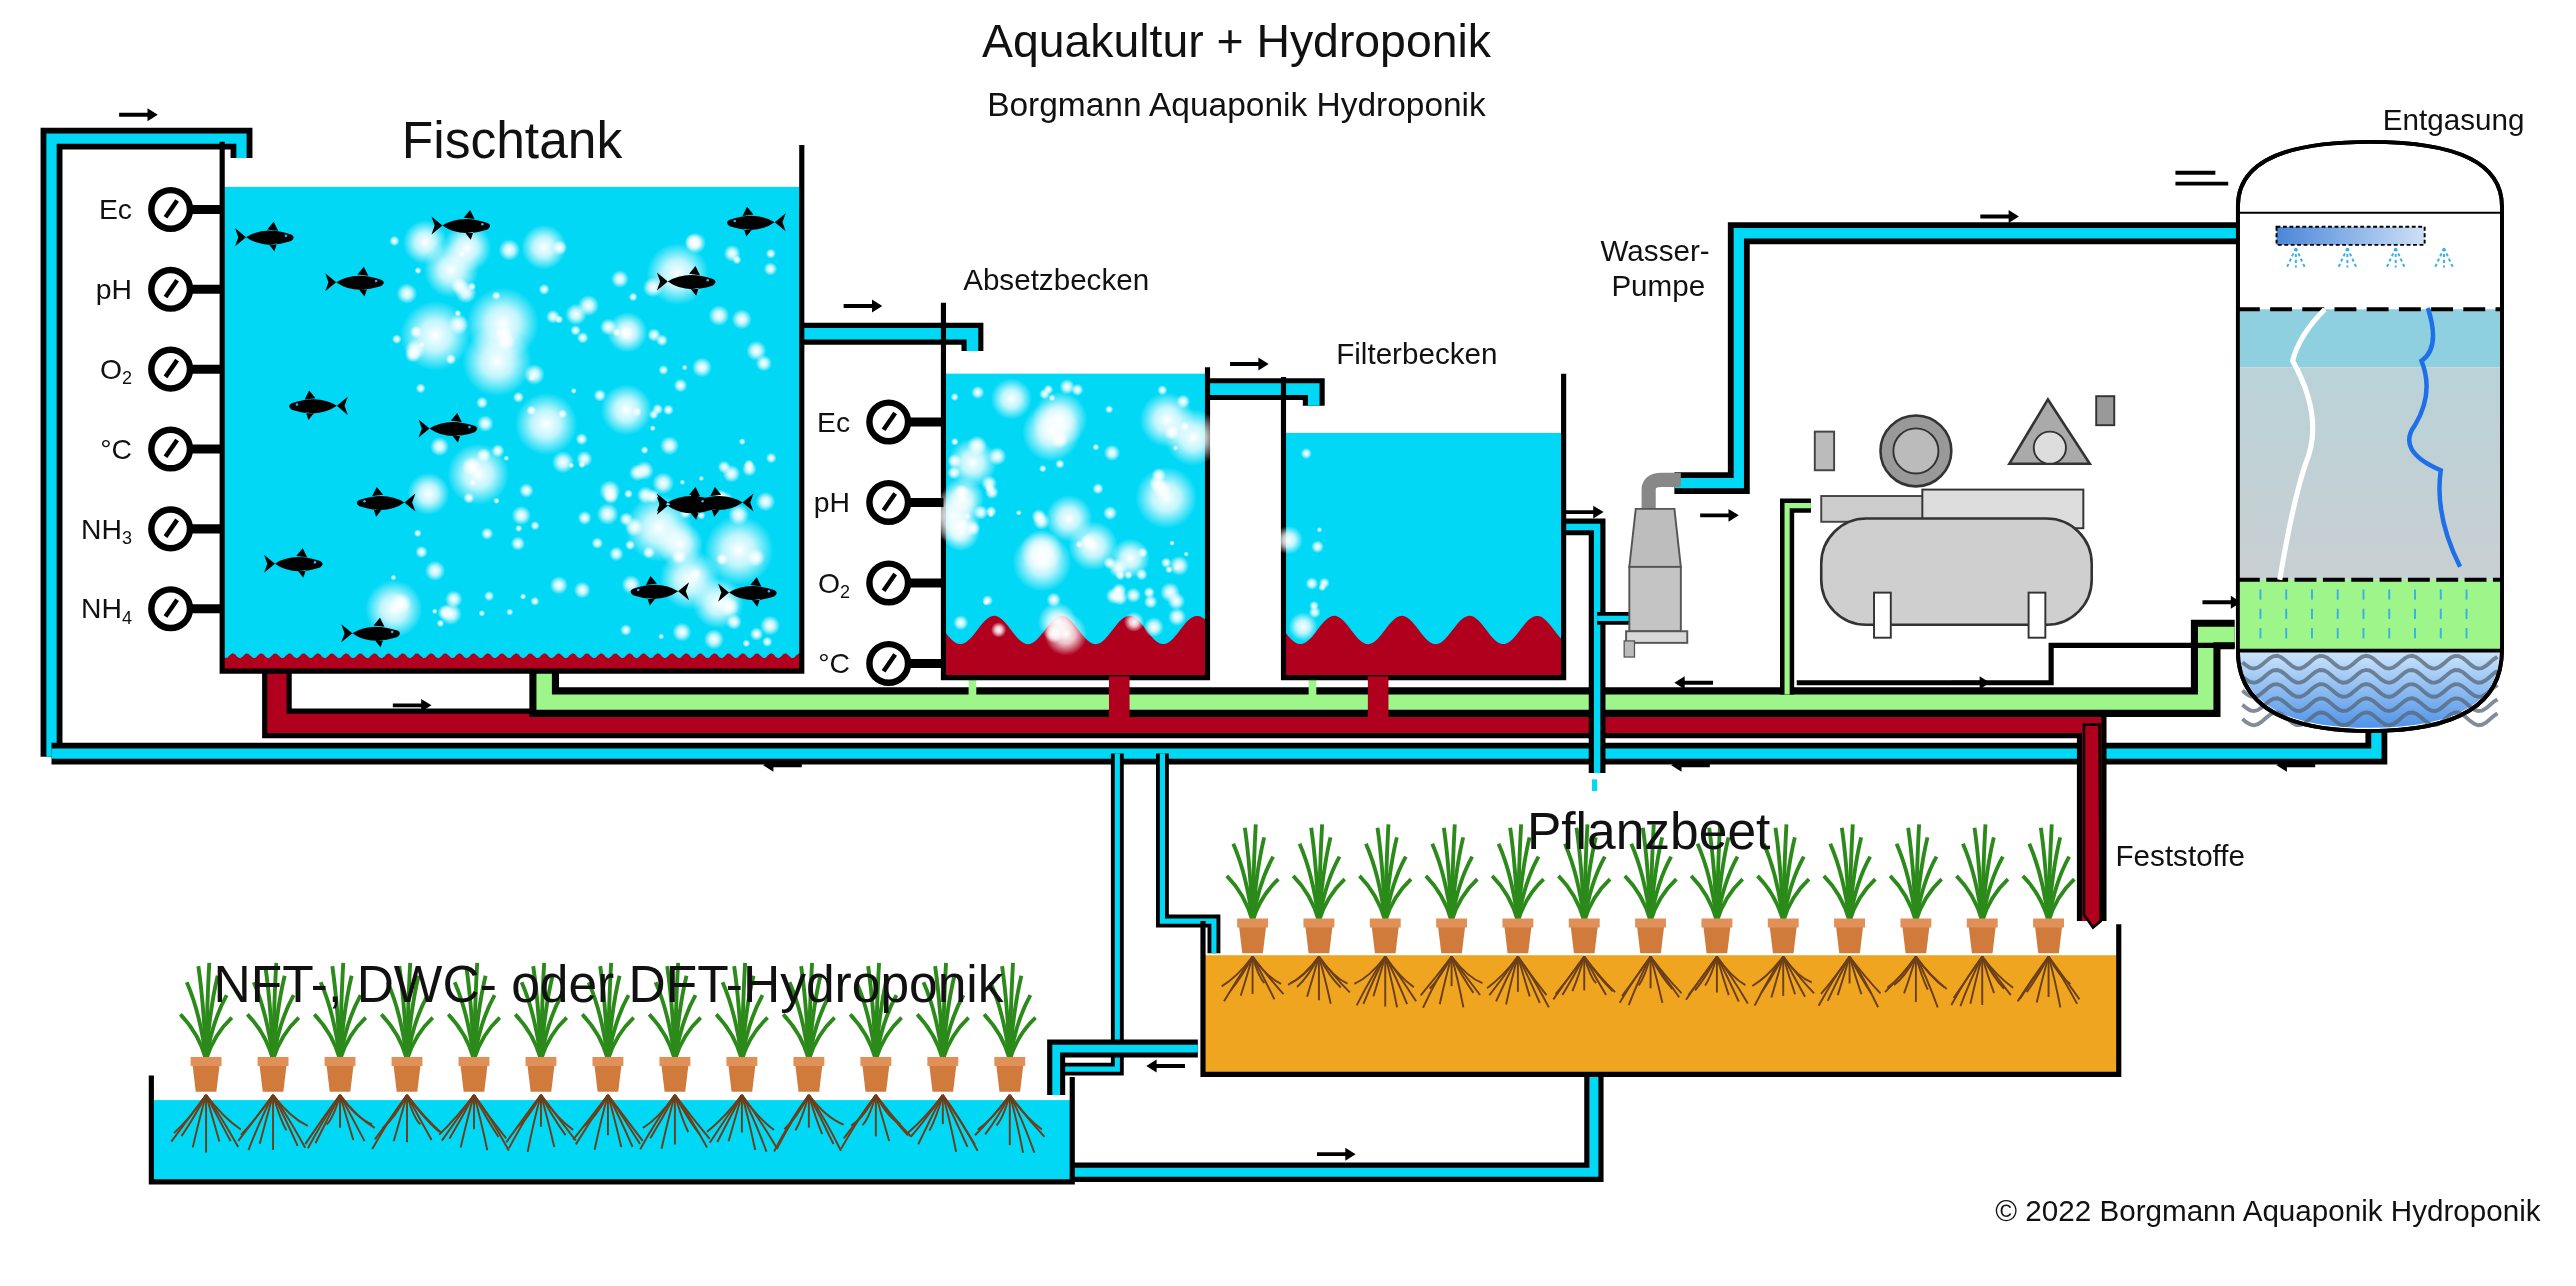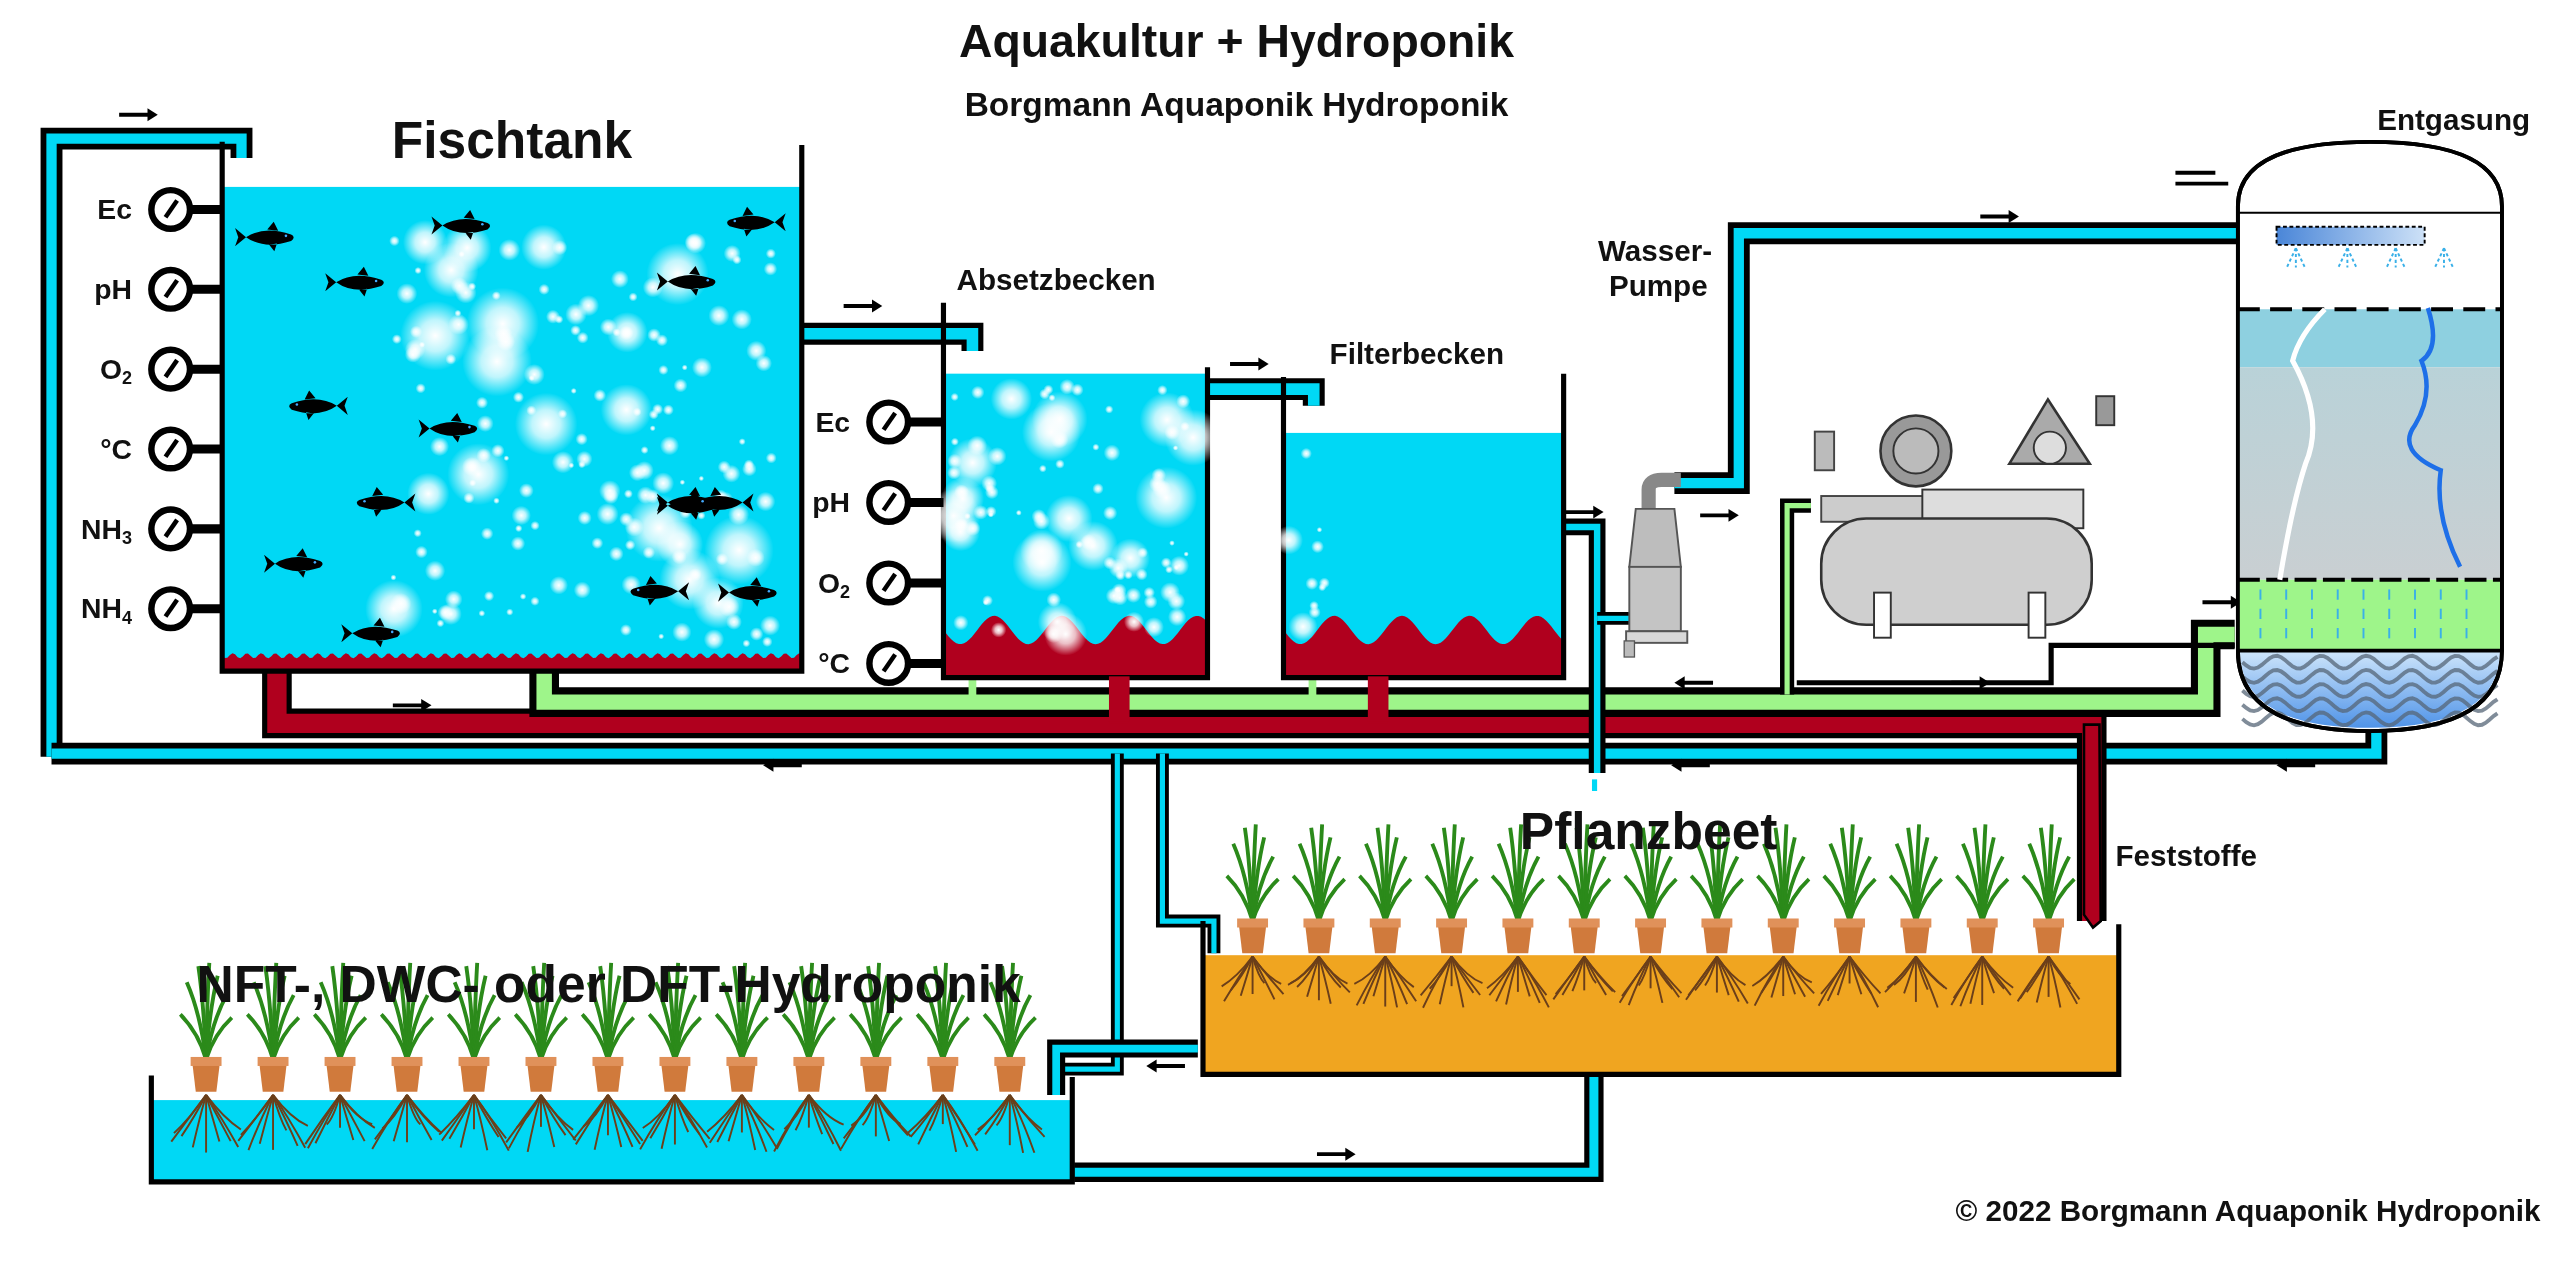--- a/index.html
+++ b/index.html
@@ -1,17 +1,17 @@
 <!DOCTYPE html>
 <html style="font-size:10.3px"><head>
 <meta charset="utf-8">
 <style>
   html,body{margin:0;padding:0;background:#ffffff;}
   body{width:2576px;height:1287px;overflow:hidden;font-family:"Liberation Sans",sans-serif;}
-  #stage{position:absolute;left:0;top:0;width:2576px;height:1257px;font-weight:bold;}
+  #stage{position:absolute;left:0;top:0;width:2576px;height:1257px;}
   svg text{font-family:"Liberation Sans",sans-serif;fill:#111;}
   .t-title{font-size:72px;}
   .t-sub{font-size:52px;}
   .t-big{font-size:80px;}
   .t-mid{font-size:46px;}
   .t-gauge{font-size:44px;}
   .t-copy{font-size:46px;}
 </style>
 </head>
 <body>

